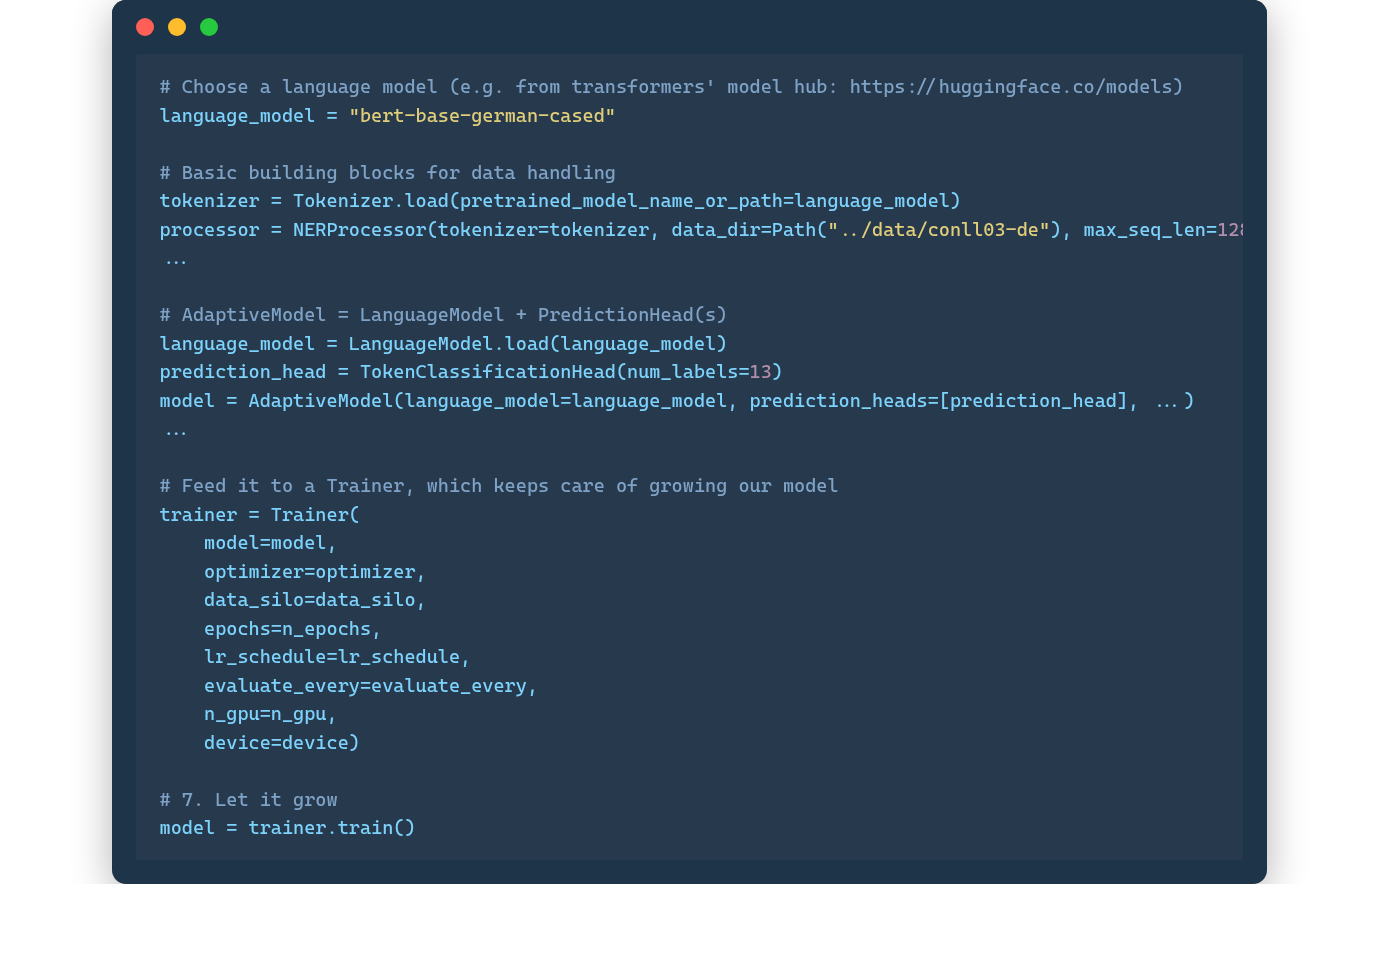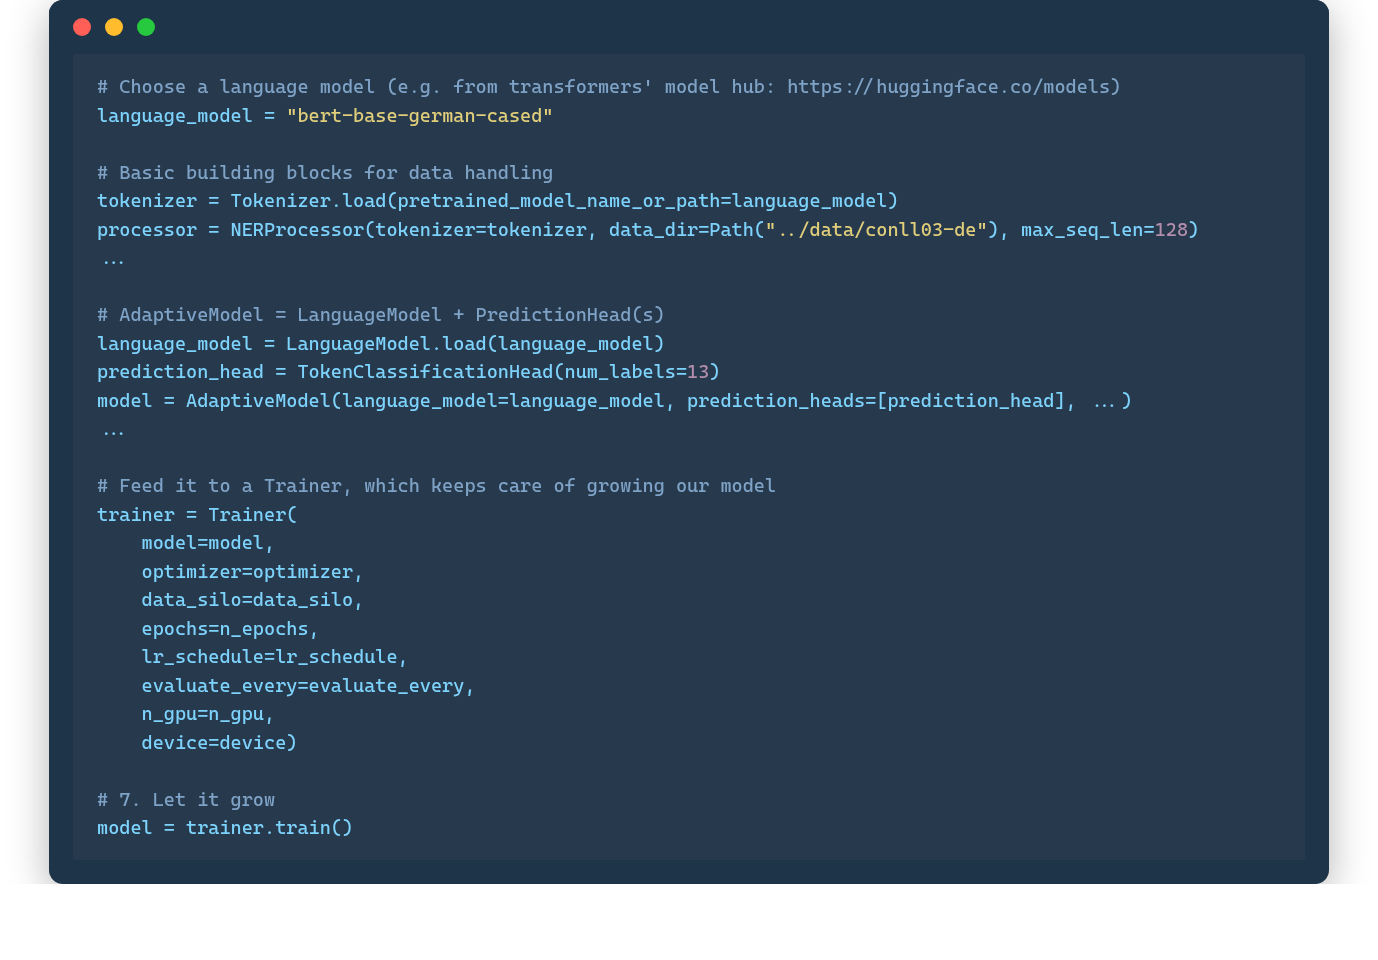--- a/index.html
+++ b/index.html
@@ -5,21 +5,21 @@
   * { margin: 0; padding: 0; box-sizing: border-box; }
   body {
     background: #ffffff;
     font-family: ui-monospace, 'SF Mono', Menlo, Monaco, 'Cascadia Code', Consolas, monospace;
     display: flex;
     justify-content: center;
     align-items: flex-start;
     padding: 0;
   }
   .window {
-    width: 1280px;
+    width: 1155px;
     background: #1e3448;
     border-radius: 14px;
     overflow: hidden;
     box-shadow: 0 10px 40px rgba(0,0,0,0.3);
     margin: 0;
   }
   .titlebar {
     height: 54px;
     display: flex;
     align-items: center;

